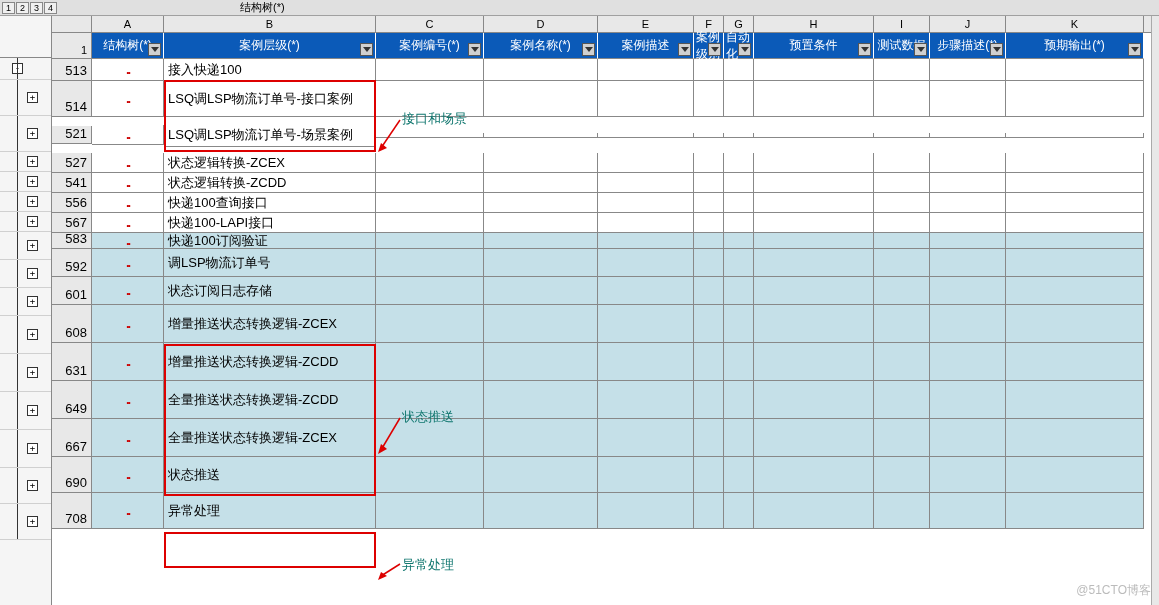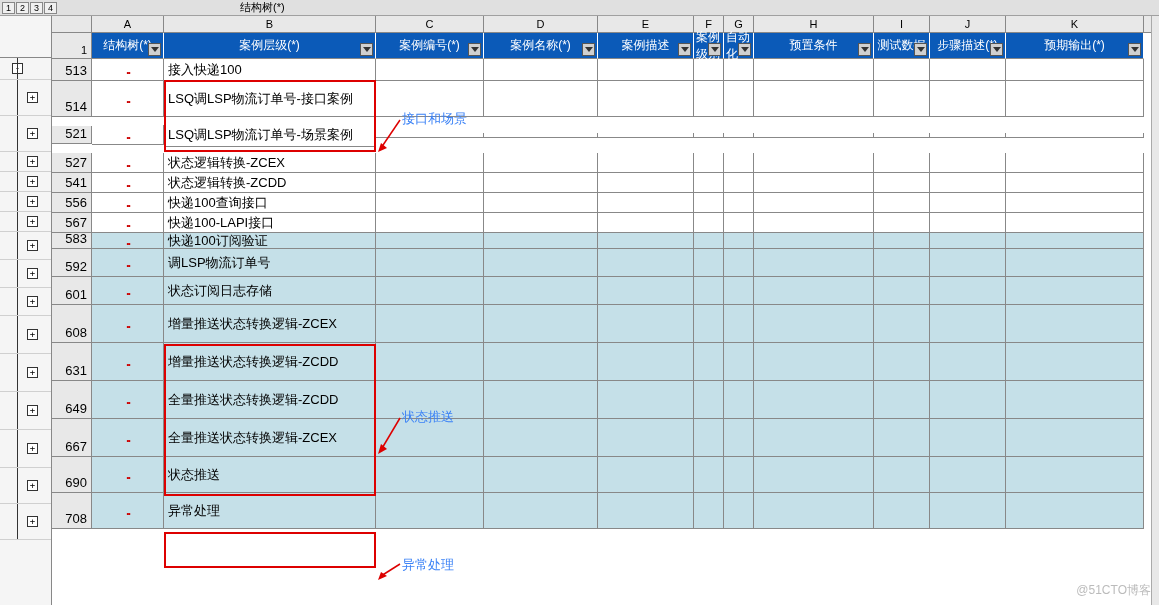--- a/index.html
+++ b/index.html
@@ -36,21 +36,21 @@
     .cell.blue { background: #c5e0e8; }
     .cell.center { justify-content: center; }
     .col-A .dotdot { color: #c00; font-weight: bold; letter-spacing: -2px; }
     
     .w-A { width: 72px; } .w-B { width: 212px; } .w-C { width: 108px; }
     .w-D { width: 114px; } .w-E { width: 96px; } .w-F { width: 30px; }
     .w-G { width: 30px; } .w-H { width: 120px; } .w-I { width: 56px; }
     .w-J { width: 76px; } .w-K { width: 138px; }
     
     .annotation-box { position: absolute; border: 2px solid #d00; pointer-events: none; z-index: 50; }
-    .annotation-label { position: absolute; color: #3b82f6; font-size: 13px; z-index: 51; pointer-events: none; white-space: nowrap; }
+    .annotation-label { position: absolute; color: #0f766e; font-size: 13px; z-index: 51; pointer-events: none; white-space: nowrap; }
     .annotation-arrow { position: absolute; z-index: 51; pointer-events: none; }
     
     .watermark { position: absolute; right: 8px; bottom: 6px; color: rgba(120,120,120,0.5); font-size: 12px; pointer-events: none; }
     .scrollbar-v { position: absolute; right: 0; top: 16px; bottom: 0; width: 8px; background: #e8e8e8; border-left: 1px solid #aaa; }
   </style>
 </head>
 <body>
 
 <div class="top-bar">
   <span class="top-tab">1</span>

